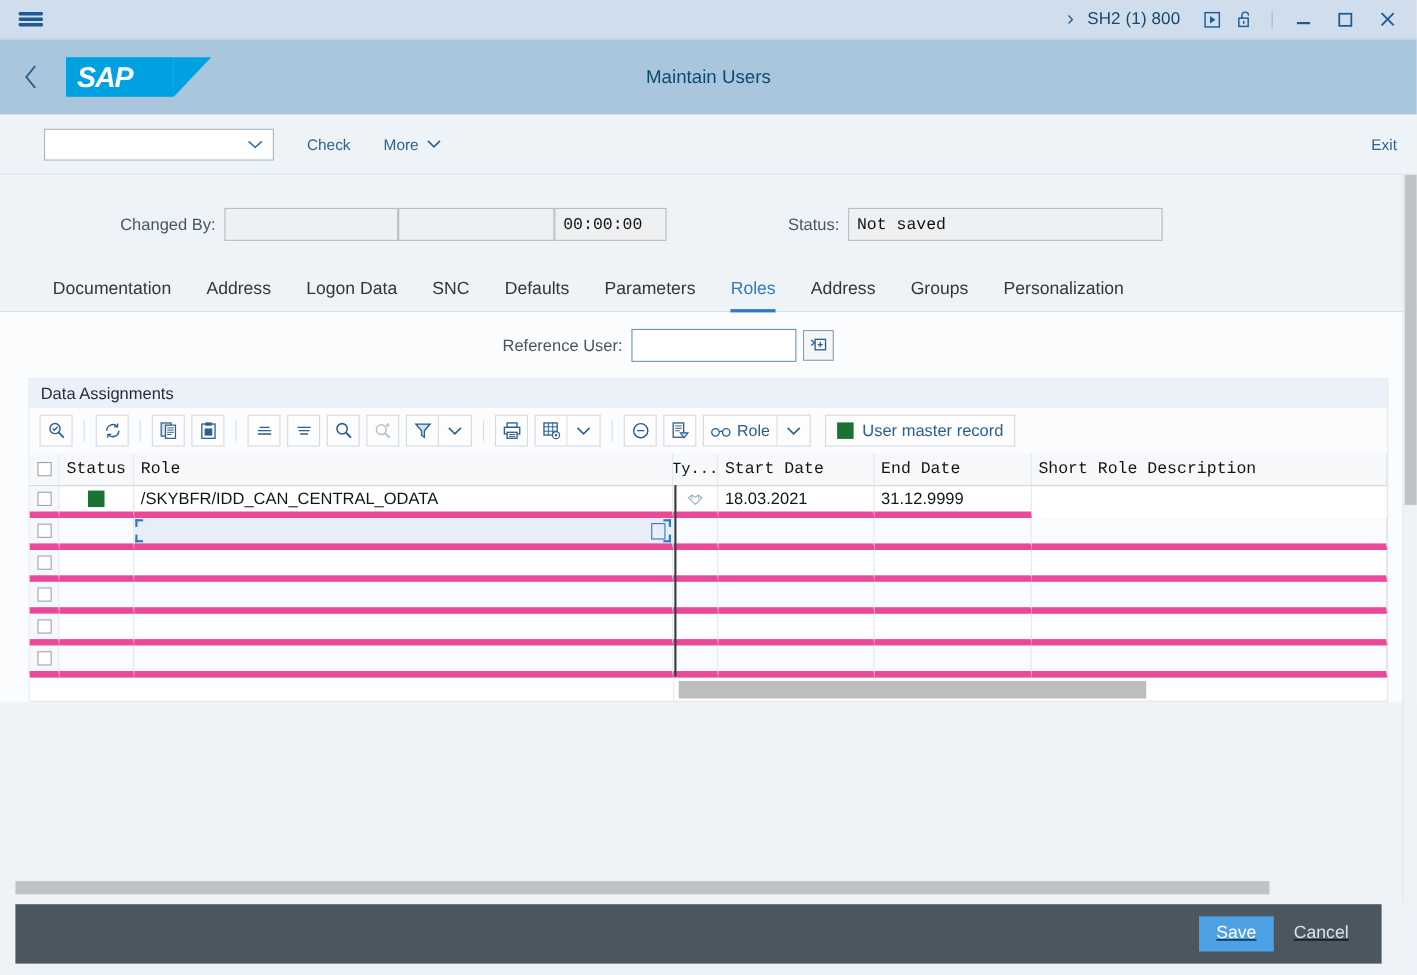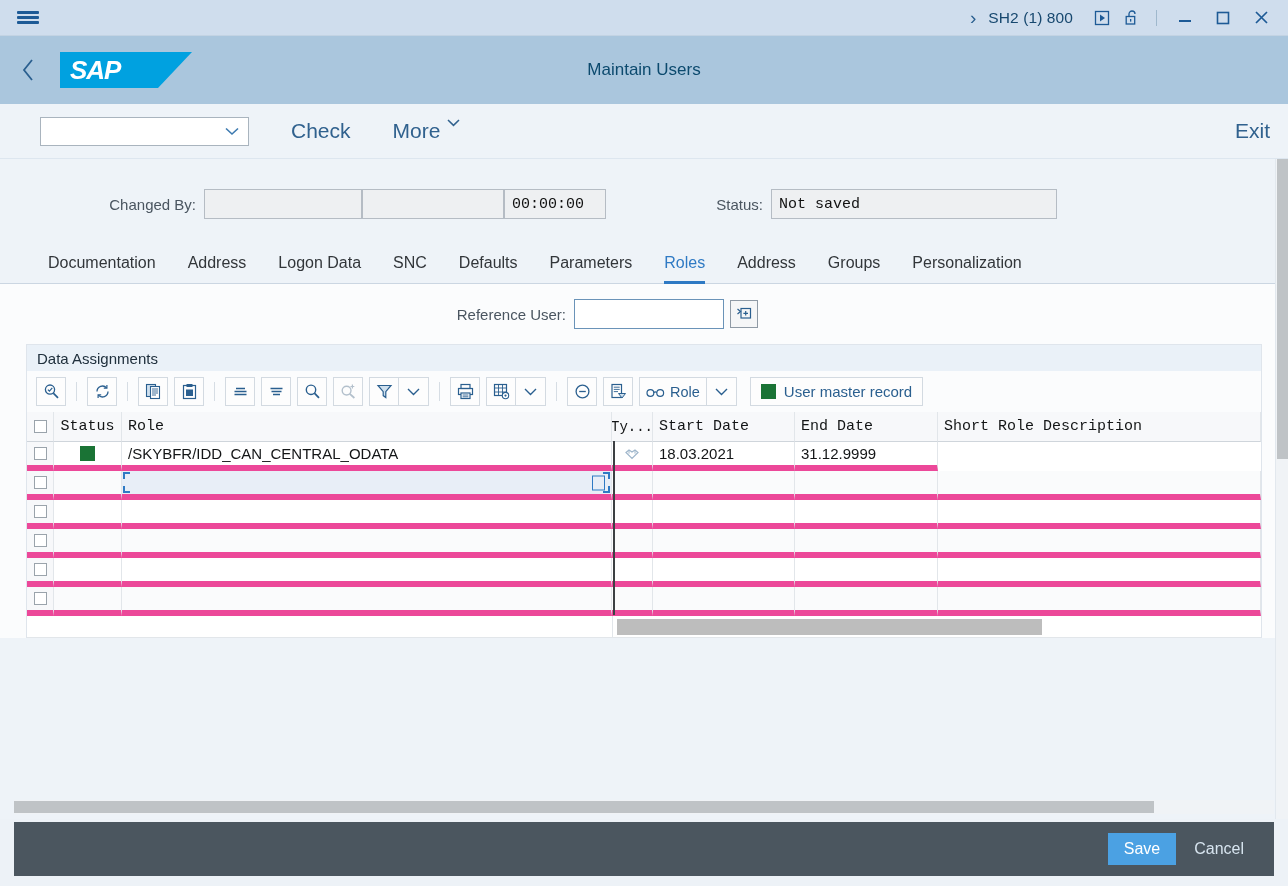--- a/index.html
+++ b/index.html
@@ -66,22 +66,22 @@
     height: 55px; background: #eef3f8; border-bottom: 1px solid #dde6ef;
     display: flex; align-items: center; padding: 0 18px 0 40px;
   }
   .combo {
     width: 209px; height: 29px; background: #fff; border: 1px solid #a9b4be;
     display: flex; align-items: center; justify-content: flex-end; padding-right: 9px;
     cursor: pointer;
   }
   .combo svg { display:block; }
   .fbtn {
-    color: #30618e; font-size: 21px; margin-left: 42px; cursor: pointer;
-    display: flex; align-items: flex-start; gap: 7px; white-space: nowrap;
+    color: #30618e; font-size: 14px; margin-left: 30px; cursor: pointer;
+    display: flex; align-items: center; gap: 7px; white-space: nowrap;
   }
   .fbtn.exit { margin-left: auto; }
 
   
   .content { position: relative; height: 660px; background: #eef3f8; }
   .vscroll {
     position: absolute; right: 0; top: 0; width: 13px; height: 660px;
     background: #f0f3f6; border-left: 1px solid #e2e8ee;
   }
   .vscroll-thumb { position: absolute; left: 1px; top: 0; width: 11px; height: 300px; background: #bfc3c6; }
@@ -209,23 +209,23 @@
 
   
   .pagescroll {
     position: absolute; left: 14px; right: 14px; bottom: 0; height: 14px;
     background: #f0f3f6;
   }
   .pagescroll-thumb { position: absolute; left: 0; top: 1px; height: 12px; width: 1140px; background: #bfc3c6; }
 
   
   .footer {
-    position: absolute; left: 14px; right: 14px; bottom: 10px; height: 54px;
+    position: absolute; left: 14px; right: 32px; bottom: 10px; height: 54px;
     background: #4b565f; display: flex; align-items: center; justify-content: flex-end;
-    padding-right: 18px; gap: 6px;
+    padding-right: 18px; gap: 6px; text-decoration: underline;
   }
   .btn-save {
     background: #4ba1e3; color: #fff; font-size: 16px; border: none;
     padding: 7px 16px; cursor: pointer; font-family: "Liberation Sans", sans-serif;
   }
   .btn-cancel {
     background: transparent; color: #d7e4ef; font-size: 16px; border: none;
     padding: 7px 12px; cursor: pointer; font-family: "Liberation Sans", sans-serif;
   }
 </style>

